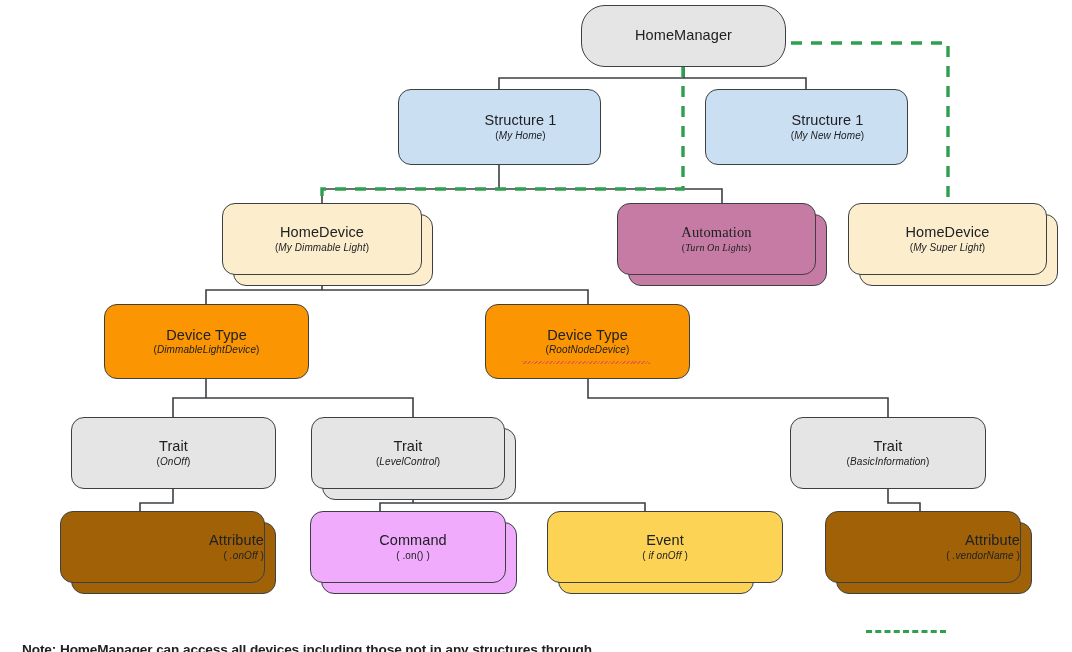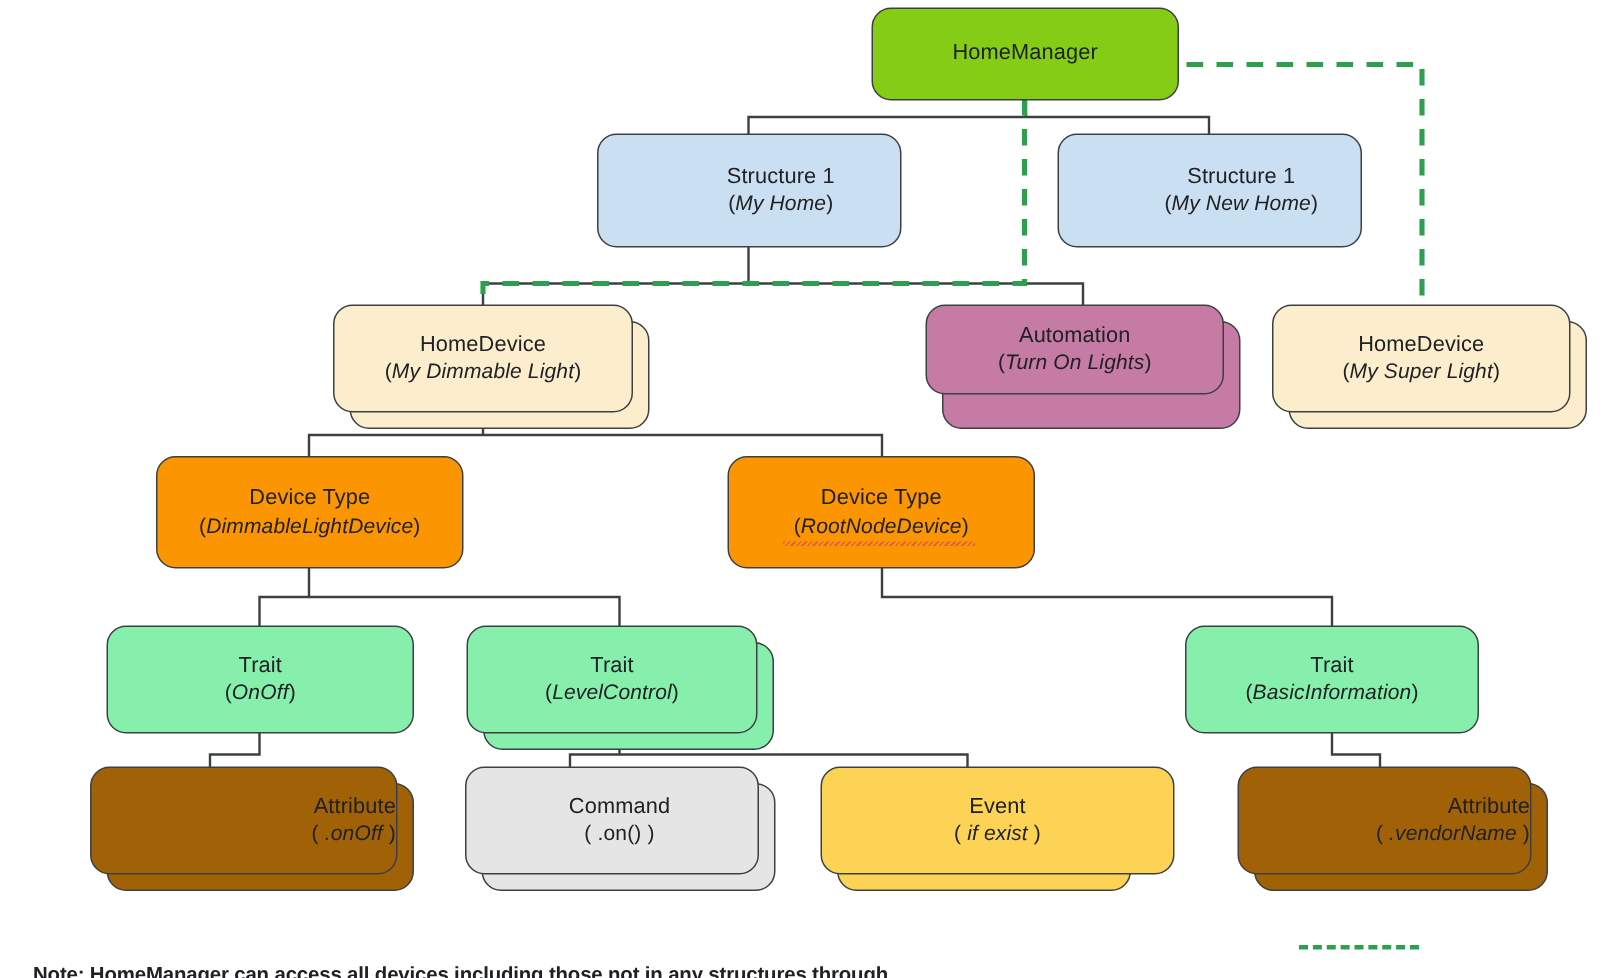--- a/index.html
+++ b/index.html
@@ -20,32 +20,32 @@
     text-align:center;line-height:1.22;
     color:#202124;
   }
   .shadowcard{
     position:absolute;
     box-sizing:border-box;
     border:1.6px solid #3c4043;
     border-radius:13px;
   }
   .l1{font-size:14.5px;font-weight:400;letter-spacing:.1px;}
-  .l2{font-size:14px;font-weight:400;font-style:italic;letter-spacing:.1px;}
+  .l2{font-size:10px;font-weight:400;font-style:italic;letter-spacing:.1px;}
   .l2 .paren{font-style:normal;}
 
   
-  .c-gray   {background:#84cc16;}
+  .c-gray   {background:#e5e5e5;border-radius:24px;}
   .c-ltblue {background:#cbdff2;padding-left:42px;}
   .c-cream  {background:#fceecd;}
   .c-purple {background:#c67ba4;}
   .c-orange {background:#fb9501;}
-  .c-blue   {background:#86efac;}
+  .c-blue   {background:#e5e5e5;}
   .c-green  {background:#a16207;align-items:flex-end;}
-  .c-red    {background:#e5e5e5;padding-left:10px;}
+  .c-red    {background:#f0abfc;padding-left:10px;}
   .c-yellow {background:#fcd354;}
 
   
   .squiggle{
     position:absolute;
     height:3px;
     background:
       repeating-linear-gradient(135deg,#e2554a 0 1.2px,transparent 1.2px 2.6px);
     opacity:.85;
   }
@@ -113,21 +113,21 @@
   </div>
 
   <div class="node" style="left:222px;top:203px;width:200px;height:72px;">
     <div class="shadowcard c-cream" style="left:11px;top:11px;width:200px;height:72px;"></div>
     <div class="card c-cream">
       <div class="l1">HomeDevice</div>
       <div class="l2"><span class="paren">(</span><span>My Dimmable Light</span><span class="paren">)</span></div>
     </div>
   </div>
 
-  <div class="node" style="left:617px;top:203px;width:199px;height:60px;">
+  <div class="node" style="left:617px;top:203px;width:199px;height:72px;font-family:Liberation Serif, serif;">
     <div class="shadowcard c-purple" style="left:11px;top:11px;width:199px;height:72px;"></div>
     <div class="card c-purple">
       <div class="l1">Automation</div>
       <div class="l2"><span class="paren">(</span><span>Turn On Lights</span><span class="paren">)</span></div>
     </div>
   </div>
 
   <div class="node" style="left:848px;top:203px;width:199px;height:72px;">
     <div class="shadowcard c-cream" style="left:11px;top:11px;width:199px;height:72px;"></div>
     <div class="card c-cream">
@@ -186,21 +186,21 @@
     <div class="card c-red">
       <div class="l1">Command</div>
       <div class="l2" style="font-style:normal;"><span class="paren">(&nbsp;</span><span>.on()</span><span class="paren">&nbsp;)</span></div>
     </div>
   </div>
 
   <div class="node" style="left:547px;top:511px;width:236px;height:72px;">
     <div class="shadowcard c-yellow" style="left:11px;top:11px;width:196px;height:72px;"></div>
     <div class="card c-yellow">
       <div class="l1">Event</div>
-      <div class="l2"><span class="paren">(&nbsp;</span><span>if exist</span><span class="paren">&nbsp;)</span></div>
+      <div class="l2"><span class="paren">(&nbsp;</span><span>if onOff</span><span class="paren">&nbsp;)</span></div>
     </div>
   </div>
 
   <div class="node" style="left:825px;top:511px;width:196px;height:72px;">
     <div class="shadowcard c-green" style="left:11px;top:11px;width:196px;height:72px;"></div>
     <div class="card c-green">
       <div class="l1">Attribute</div>
       <div class="l2"><span class="paren">(&nbsp;</span><span>.vendorName</span><span class="paren">&nbsp;)</span></div>
     </div>
   </div>

